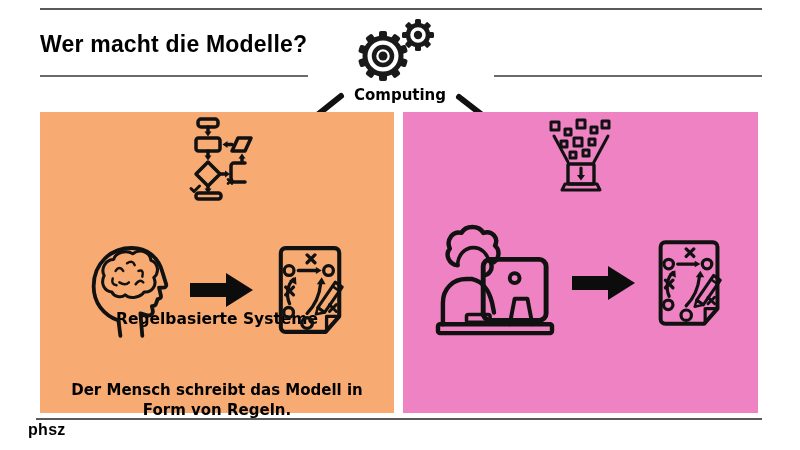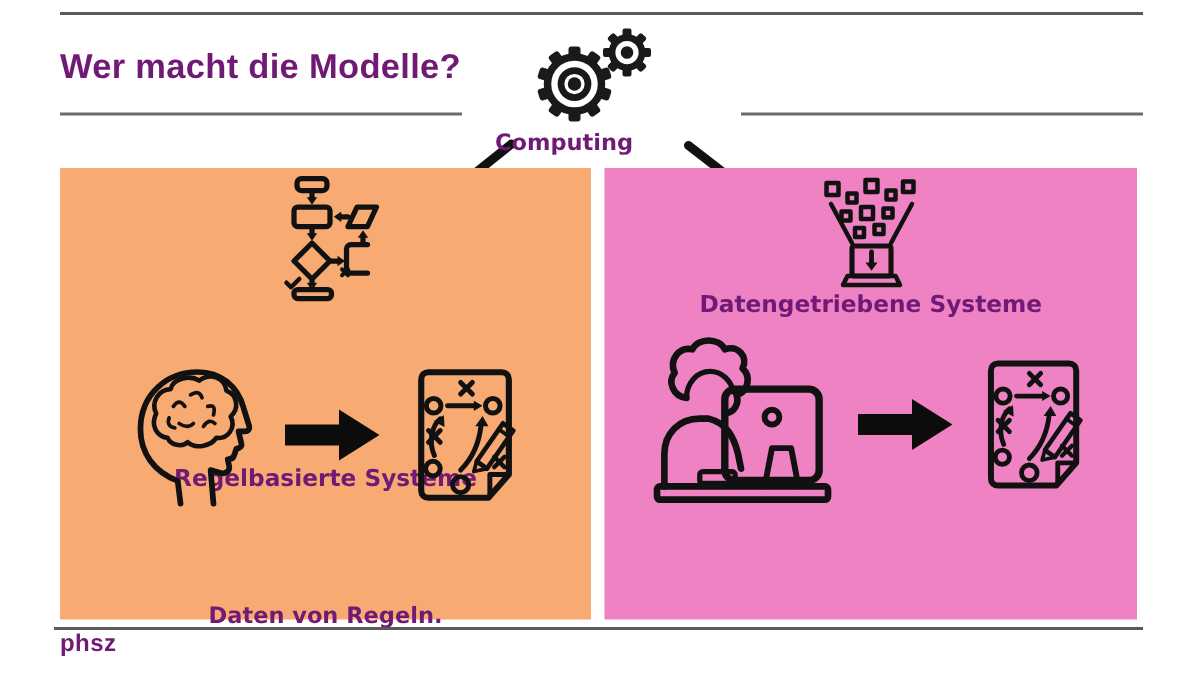--- a/index.html
+++ b/index.html
@@ -1,44 +1,44 @@
 <!DOCTYPE html>
 <html><head>
 <meta charset="utf-8">
 <style>
   html,body{margin:0;padding:0;background:#fff;}
   .stage{position:relative;width:800px;height:450px;background:#fff;overflow:hidden;
-         font-family:"DejaVu Sans","Liberation Sans",sans-serif;color:#701a75;}
+         font-family:"DejaVu Sans","Liberation Sans",sans-serif;color:#000000;}
   .rule{position:absolute;background:#5a5a5a;height:2px;}
   .rule-top{left:40px;top:8px;width:722px;}
   .rule-mid-left{left:40px;top:75px;width:268px;height:1.5px;background:#6a6a6a;}
   .rule-mid-right{left:494px;top:75px;width:268px;height:1.5px;background:#6a6a6a;}
   .rule-bottom{left:36px;top:418px;width:726px;}
   .title{position:absolute;left:40px;top:16px;font-family:"Liberation Sans",sans-serif;
          font-size:23px;font-weight:bold;letter-spacing:.2px;}
-  .computing-wrap{position:absolute;left:330px;top:20px;width:140px;text-align:left;}
+  .computing-wrap{position:absolute;left:330px;top:20px;width:140px;text-align:center;}
   .computing-wrap svg{display:block;margin:0 auto;}
   .computing-label{margin-top:2px;font-size:15px;font-weight:600;}
   .connectors{position:absolute;left:0;top:0;pointer-events:none;}
   .panel{position:absolute;top:112px;height:301px;}
   .panel-left{left:40px;width:354px;background:#f7ab72;}
   .panel-right{left:403px;width:355px;background:#ee82c3;}
   .panel-top-icon{position:absolute;left:0;right:0;top:5px;display:flex;justify-content:center;}
   .panel-heading{position:absolute;left:0;right:0;text-align:center;font-size:15.5px;
                  font-weight:bold;line-height:21px;}
   .panel-left .panel-heading{top:197px;}
   .panel-right .panel-heading{top:81px;}
   .icon-row{position:absolute;left:0;right:0;display:flex;align-items:center;justify-content:center;}
   .panel-left .icon-row{top:130px;gap:18px;}
   .panel-right .icon-row{top:114px;gap:16px;}
   .panel-desc{position:absolute;left:6px;right:6px;text-align:center;font-size:15px;
               font-weight:bold;line-height:20px;}
   .panel-left .panel-desc{top:253px;}
   .panel-right .panel-desc{top:237px;}
-  .brand{position:absolute;left:40px;top:421px;font-family:"Liberation Sans",sans-serif;
+  .brand{position:absolute;left:28px;top:421px;font-family:"Liberation Sans",sans-serif;
          font-size:16px;font-weight:bold;letter-spacing:.3px;}
   svg{overflow:visible;}
 </style>
 </head>
 <body>
 
 <div class="stage">
 
   <div class="rule rule-top"></div>
   <h1 class="title">Wer macht die Modelle?</h1>
@@ -150,22 +150,22 @@
           <circle cx="34" cy="81" r="5.5"></circle>
           <path d="M57,62 l7,7 M64,62 l-7,7" stroke-width="3"></path>
           <path d="M45,65 L63,39 L70,44 L52,70 Z" stroke-width="3.2"></path>
           <path d="M45,65 L52,70 L43,72 Z" stroke-width="2.6"></path>
           <path d="M60,43 L67,48" stroke-width="2.6"></path>
         </g>
       </svg>
     </div>
 
     <p class="panel-desc">
-      <br>
-      <span>Daten von Regeln.</span>
+      <span>Der Mensch schreibt das Modell in</span><br>
+      <span>Form von Regeln.</span>
     </p>
   </section>
 
   <section class="panel panel-right">
     <div class="panel-top-icon">
       <svg width="80" height="78" viewBox="0 0 80 78" fill="none" stroke="#111" stroke-width="3" stroke-linecap="round" stroke-linejoin="round">
         <rect x="10" y="5" width="8" height="8"></rect>
         <rect x="24" y="12" width="6" height="6"></rect>
         <rect x="36" y="3" width="8" height="8"></rect>
         <rect x="50" y="10" width="6" height="6"></rect>
@@ -177,21 +177,21 @@
         <rect x="42" y="33" width="6" height="6"></rect>
         <line x1="13" y1="19" x2="27" y2="45"></line>
         <line x1="67" y1="19" x2="53" y2="45"></line>
         <rect x="27" y="47" width="26" height="20" rx="1.5" stroke-width="3.4"></rect>
         <line x1="40" y1="51" x2="40" y2="59" stroke-width="3.2"></line>
         <path d="M36,58 h8 l-4,5.5 z" fill="#111" stroke="none"></path>
         <path d="M24,67 H56 L59,73 H21 Z"></path>
       </svg>
     </div>
     <div class="panel-heading">
-      <span>Datengetriebene Systeme</span><br>
+      <br>
     </div>
 
     <div class="icon-row">
       <svg width="118" height="114" viewBox="0 0 120 116" fill="none" stroke="#111" stroke-width="4.5" stroke-linecap="round" stroke-linejoin="round">
 
         <path d="M22,40 C13,39 9,29 14,23 C10,14 17,5 26,7 C30,-1 44,-1 48,7 C57,4 64,12 60,20 C66,25 64,36 56,38 C58,44 54,50 49,50"></path>
         <path d="M22,40 C22,30 29,22 38,22 C46,22 52,28 54,36" stroke-width="3.6"></path>
 
         <path d="M7,100 V78 C7,64 17,54 31,54 H37 C49,57 54,66 57,78 L59,88"></path>
 

